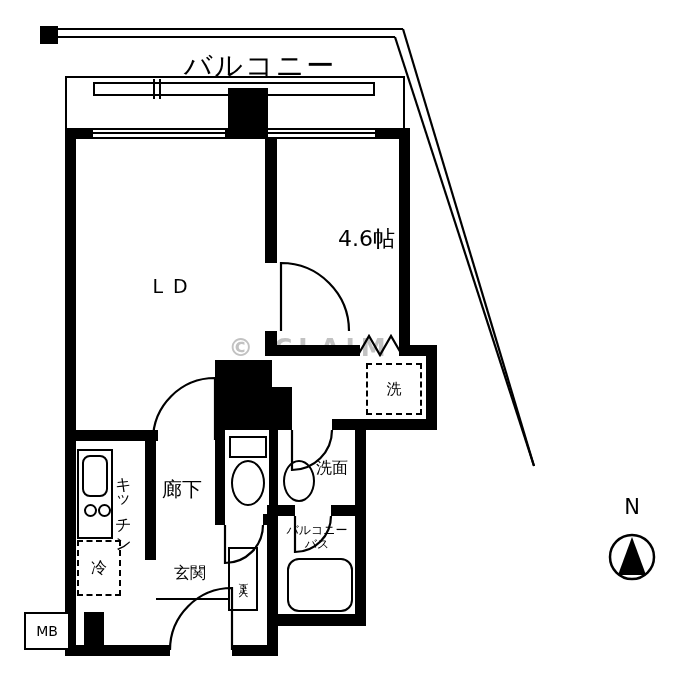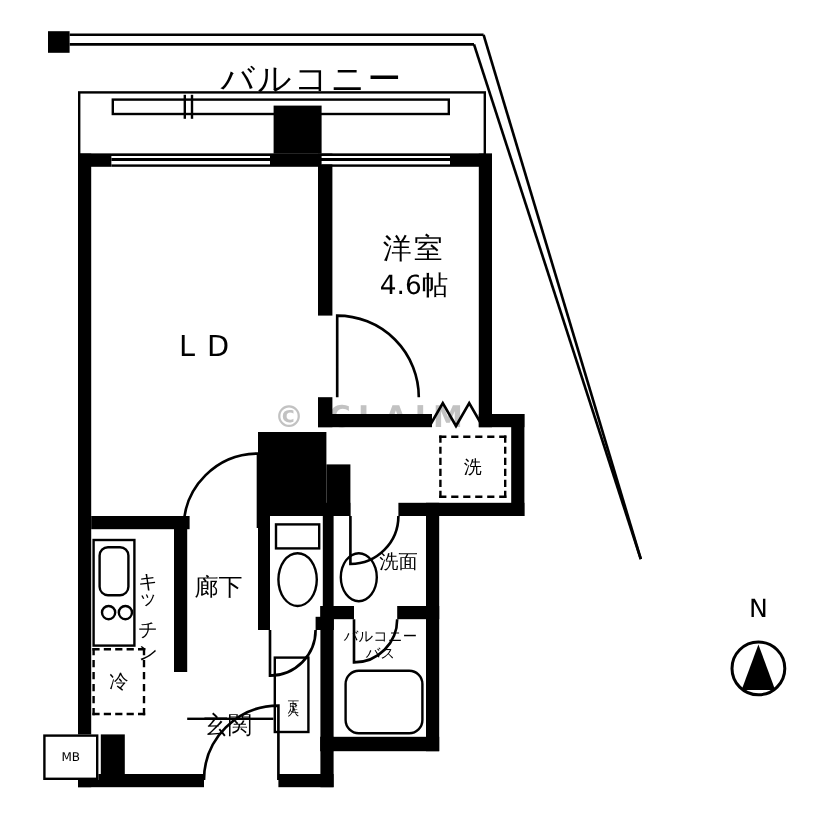--- a/index.html
+++ b/index.html
@@ -83,21 +83,21 @@
   <div class="thinbox" style="left:229px;top:436px;width:38px;height:22px;"></div>
   <div class="thinbox round" style="left:231px;top:460px;width:34px;height:46px;"></div>
   <div class="thinbox round" style="left:283px;top:460px;width:32px;height:42px;"></div>
   <div class="thinbox" style="left:287px;top:558px;width:66px;height:54px;border-radius:12px;border-width:2.5px;"></div>
   <div class="dashedbox" style="left:366px;top:363px;width:56px;height:52px;font-size:15px;">
     <span>洗</span>
   </div>
   <div class="thinbox" style="left:228px;top:547px;width:30px;height:64px;font-size:9.5px;">
     <span class="vtext">下足入</span>
   </div>
-  <div class="thinbox" style="left:36px;top:612px;width:46px;height:38px;font-size:10px;z-index:22;">
+  <div class="thinbox" style="left:24px;top:612px;width:46px;height:38px;font-size:14px;z-index:22;">
     <span>MB</span>
   </div>
 
   <svg class="overlay" width="700" height="700" viewBox="0 0 700 700">
     <g stroke="#000" stroke-width="2.2" fill="none">
       <line x1="58" y1="29" x2="403" y2="29"></line>
       <line x1="58" y1="37" x2="395" y2="37"></line>
       <line x1="403" y1="29" x2="534" y2="466"></line>
       <line x1="395" y1="37" x2="534" y2="466"></line>
       <path d="M 281 331 L 281 263 A 68 68 0 0 1 349 331"></path>
@@ -108,26 +108,25 @@
       <path d="M 232 650 L 232 588 A 62 62 0 0 0 170 650"></path>
       <polyline points="358,355 369,336 380,355 391,336 402,355"></polyline>
     </g>
     <g>
       <circle cx="632" cy="557" r="22" fill="#fff" stroke="#000" stroke-width="2.5"></circle>
       <polygon points="632,537 618,575 646,575" fill="#000"></polygon>
     </g>
   </svg>
 
   <div class="label center" style="left:180px;top:50px;width:160px;font-size:28px;letter-spacing:2px;">バルコニー</div>
-  <div class="label center" style="left:120px;top:276px;width:110px;font-size:24px;letter-spacing:10px;">LD</div>
-  <div class="label center" style="left:295px;top:194px;width:100px;font-size:24px;letter-spacing:2px;">洋室</div>
-  <div class="label center" style="left:295px;top:226px;width:100px;font-size:22px;">4.6帖</div>
+  <div class="label center" style="left:120px;top:276px;width:110px;font-size:19px;letter-spacing:10px;">LD</div>
+  <div class="label center" style="left:295px;top:226px;width:100px;font-size:22px;text-align:right;">4.6帖</div>
   <div class="label center" style="left:300px;top:459px;width:64px;font-size:16px;">洗面</div>
   <div class="label center" style="left:156px;top:478px;width:52px;font-size:20px;">廊下</div>
   <div class="label vtext" style="left:114px;top:466px;font-size:16px;">キッチン</div>
-  <div class="label center" style="left:158px;top:593px;width:64px;font-size:20px;">玄関</div>
+  <div class="label center" style="left:158px;top:564px;width:64px;font-size:16px;">玄関</div>
   <div class="label center" style="left:286px;top:524px;width:62px;font-size:12px;">
     <div>バルコニー</div>
     <div>バス</div>
   </div>
   <div class="label center" style="left:618px;top:495px;width:28px;font-size:21px;">N</div>
 
 </div>
 
 </body></html>

